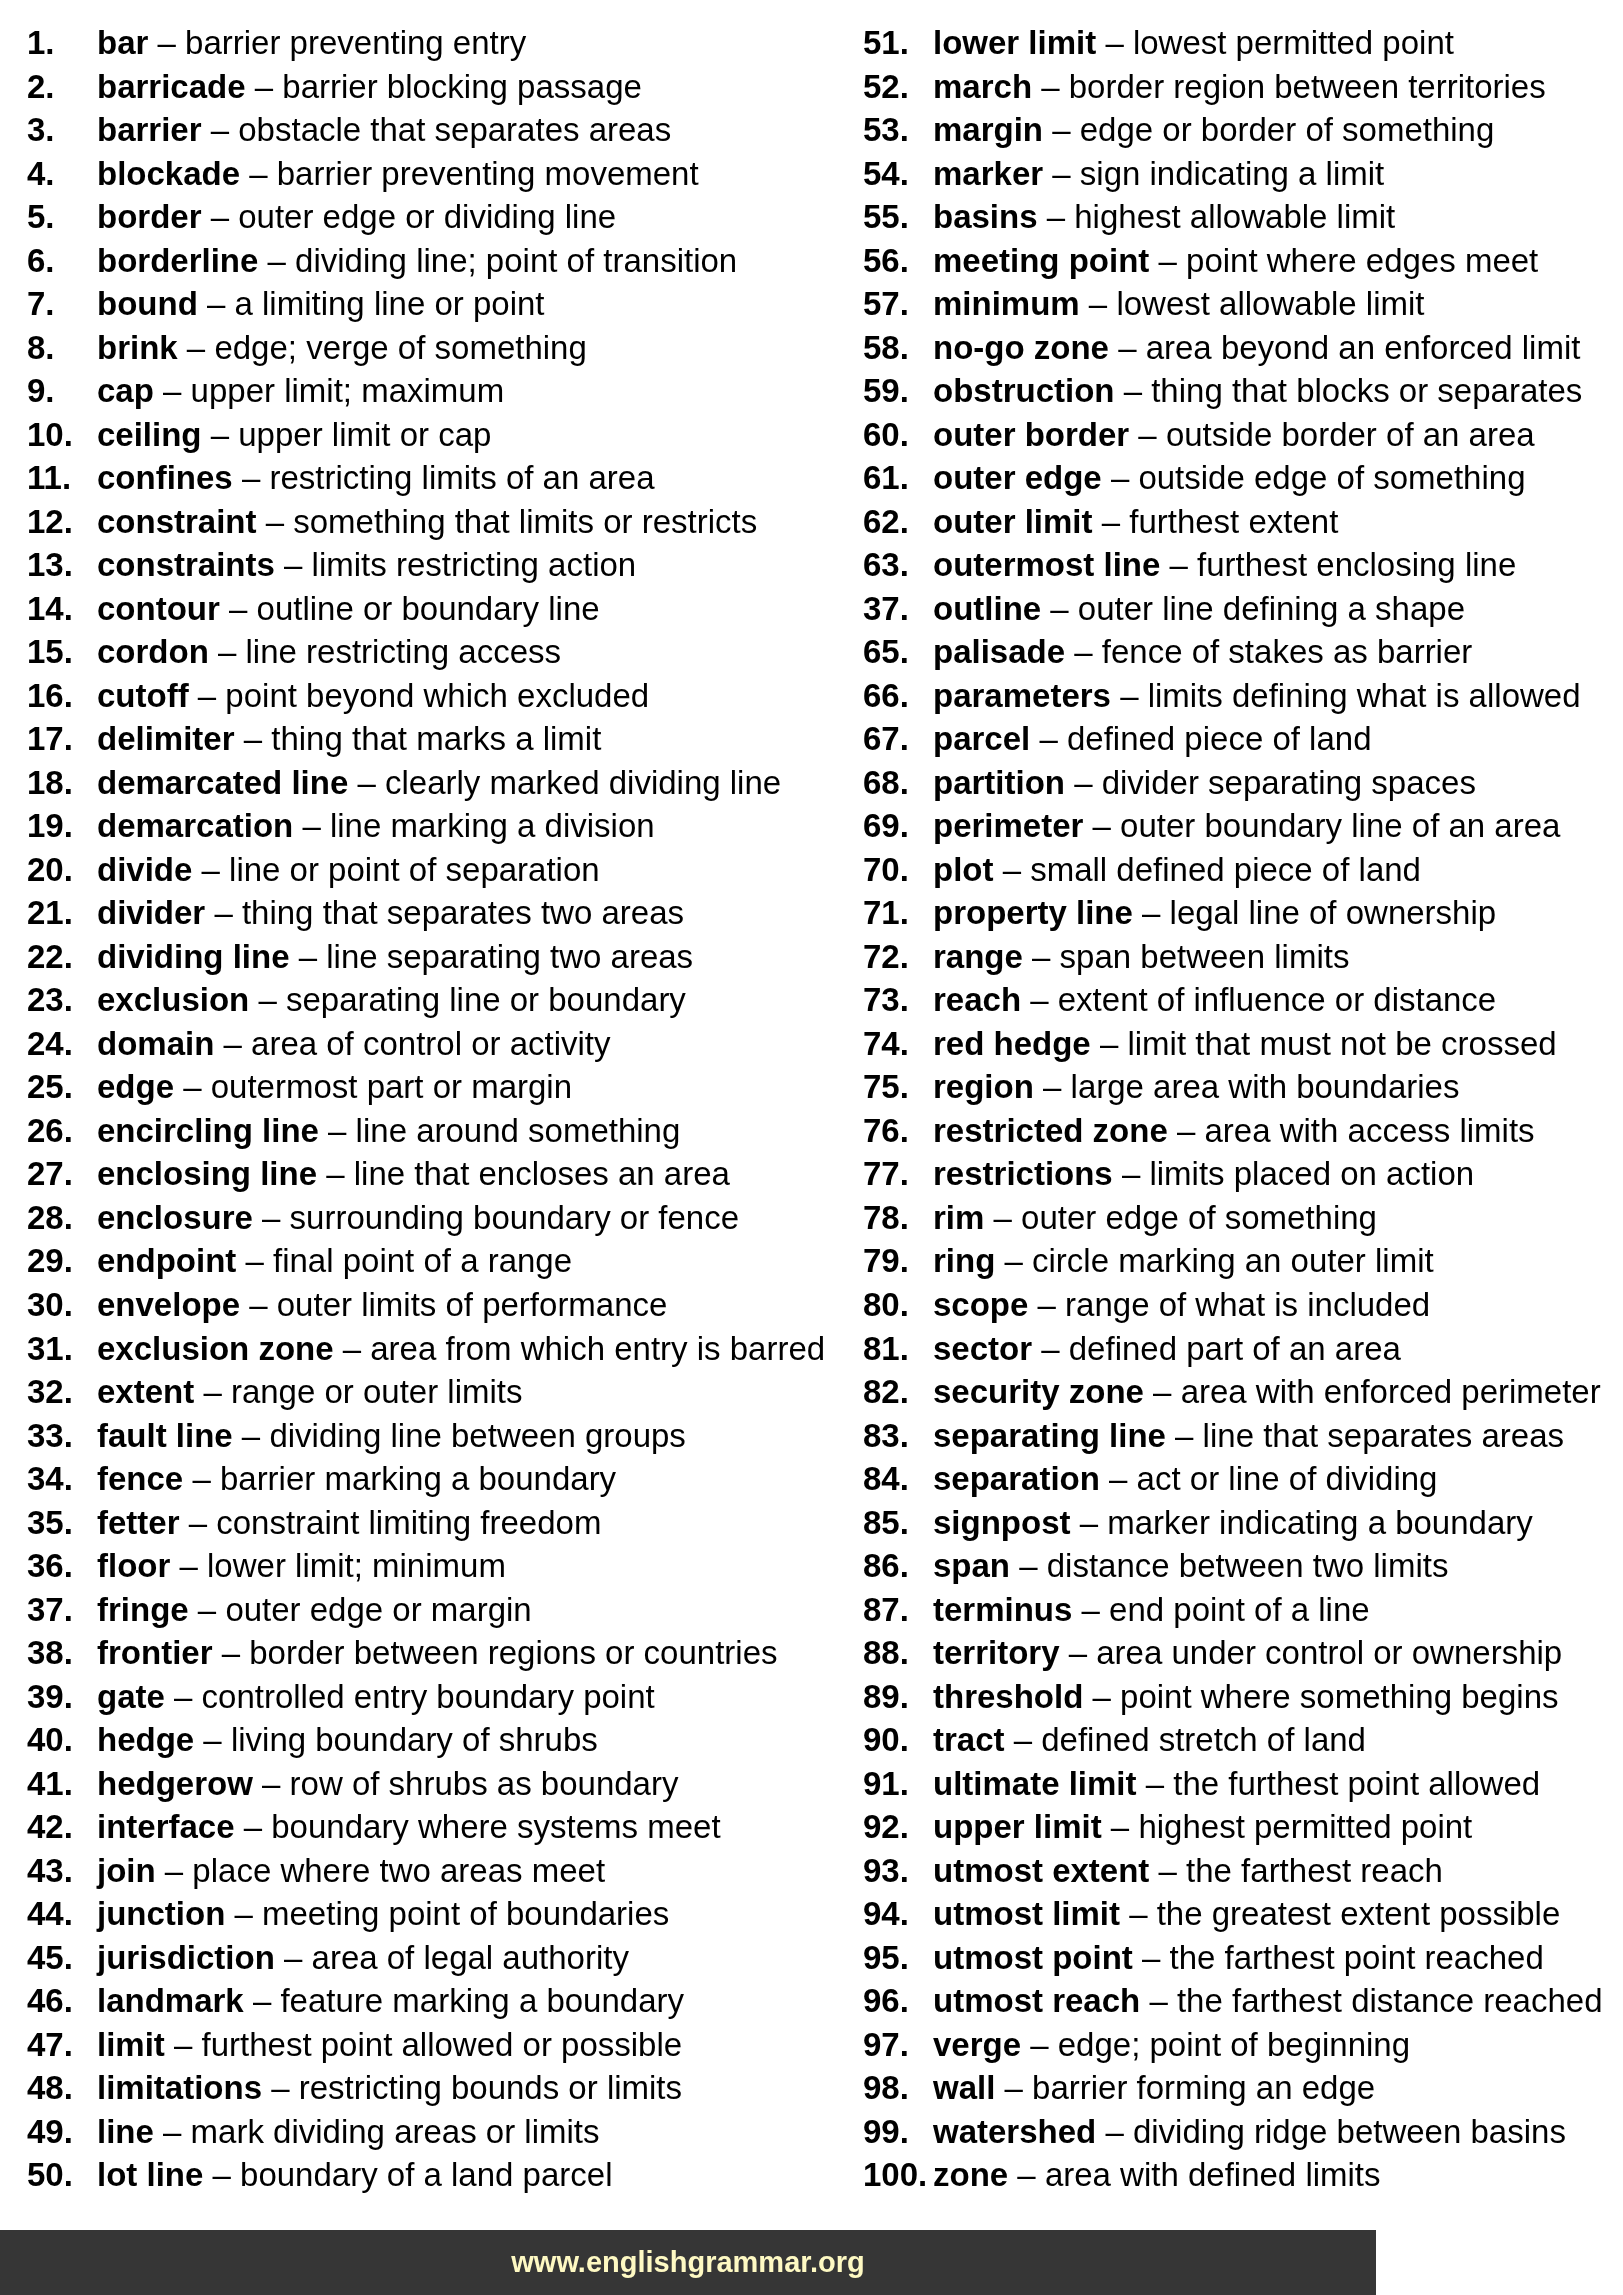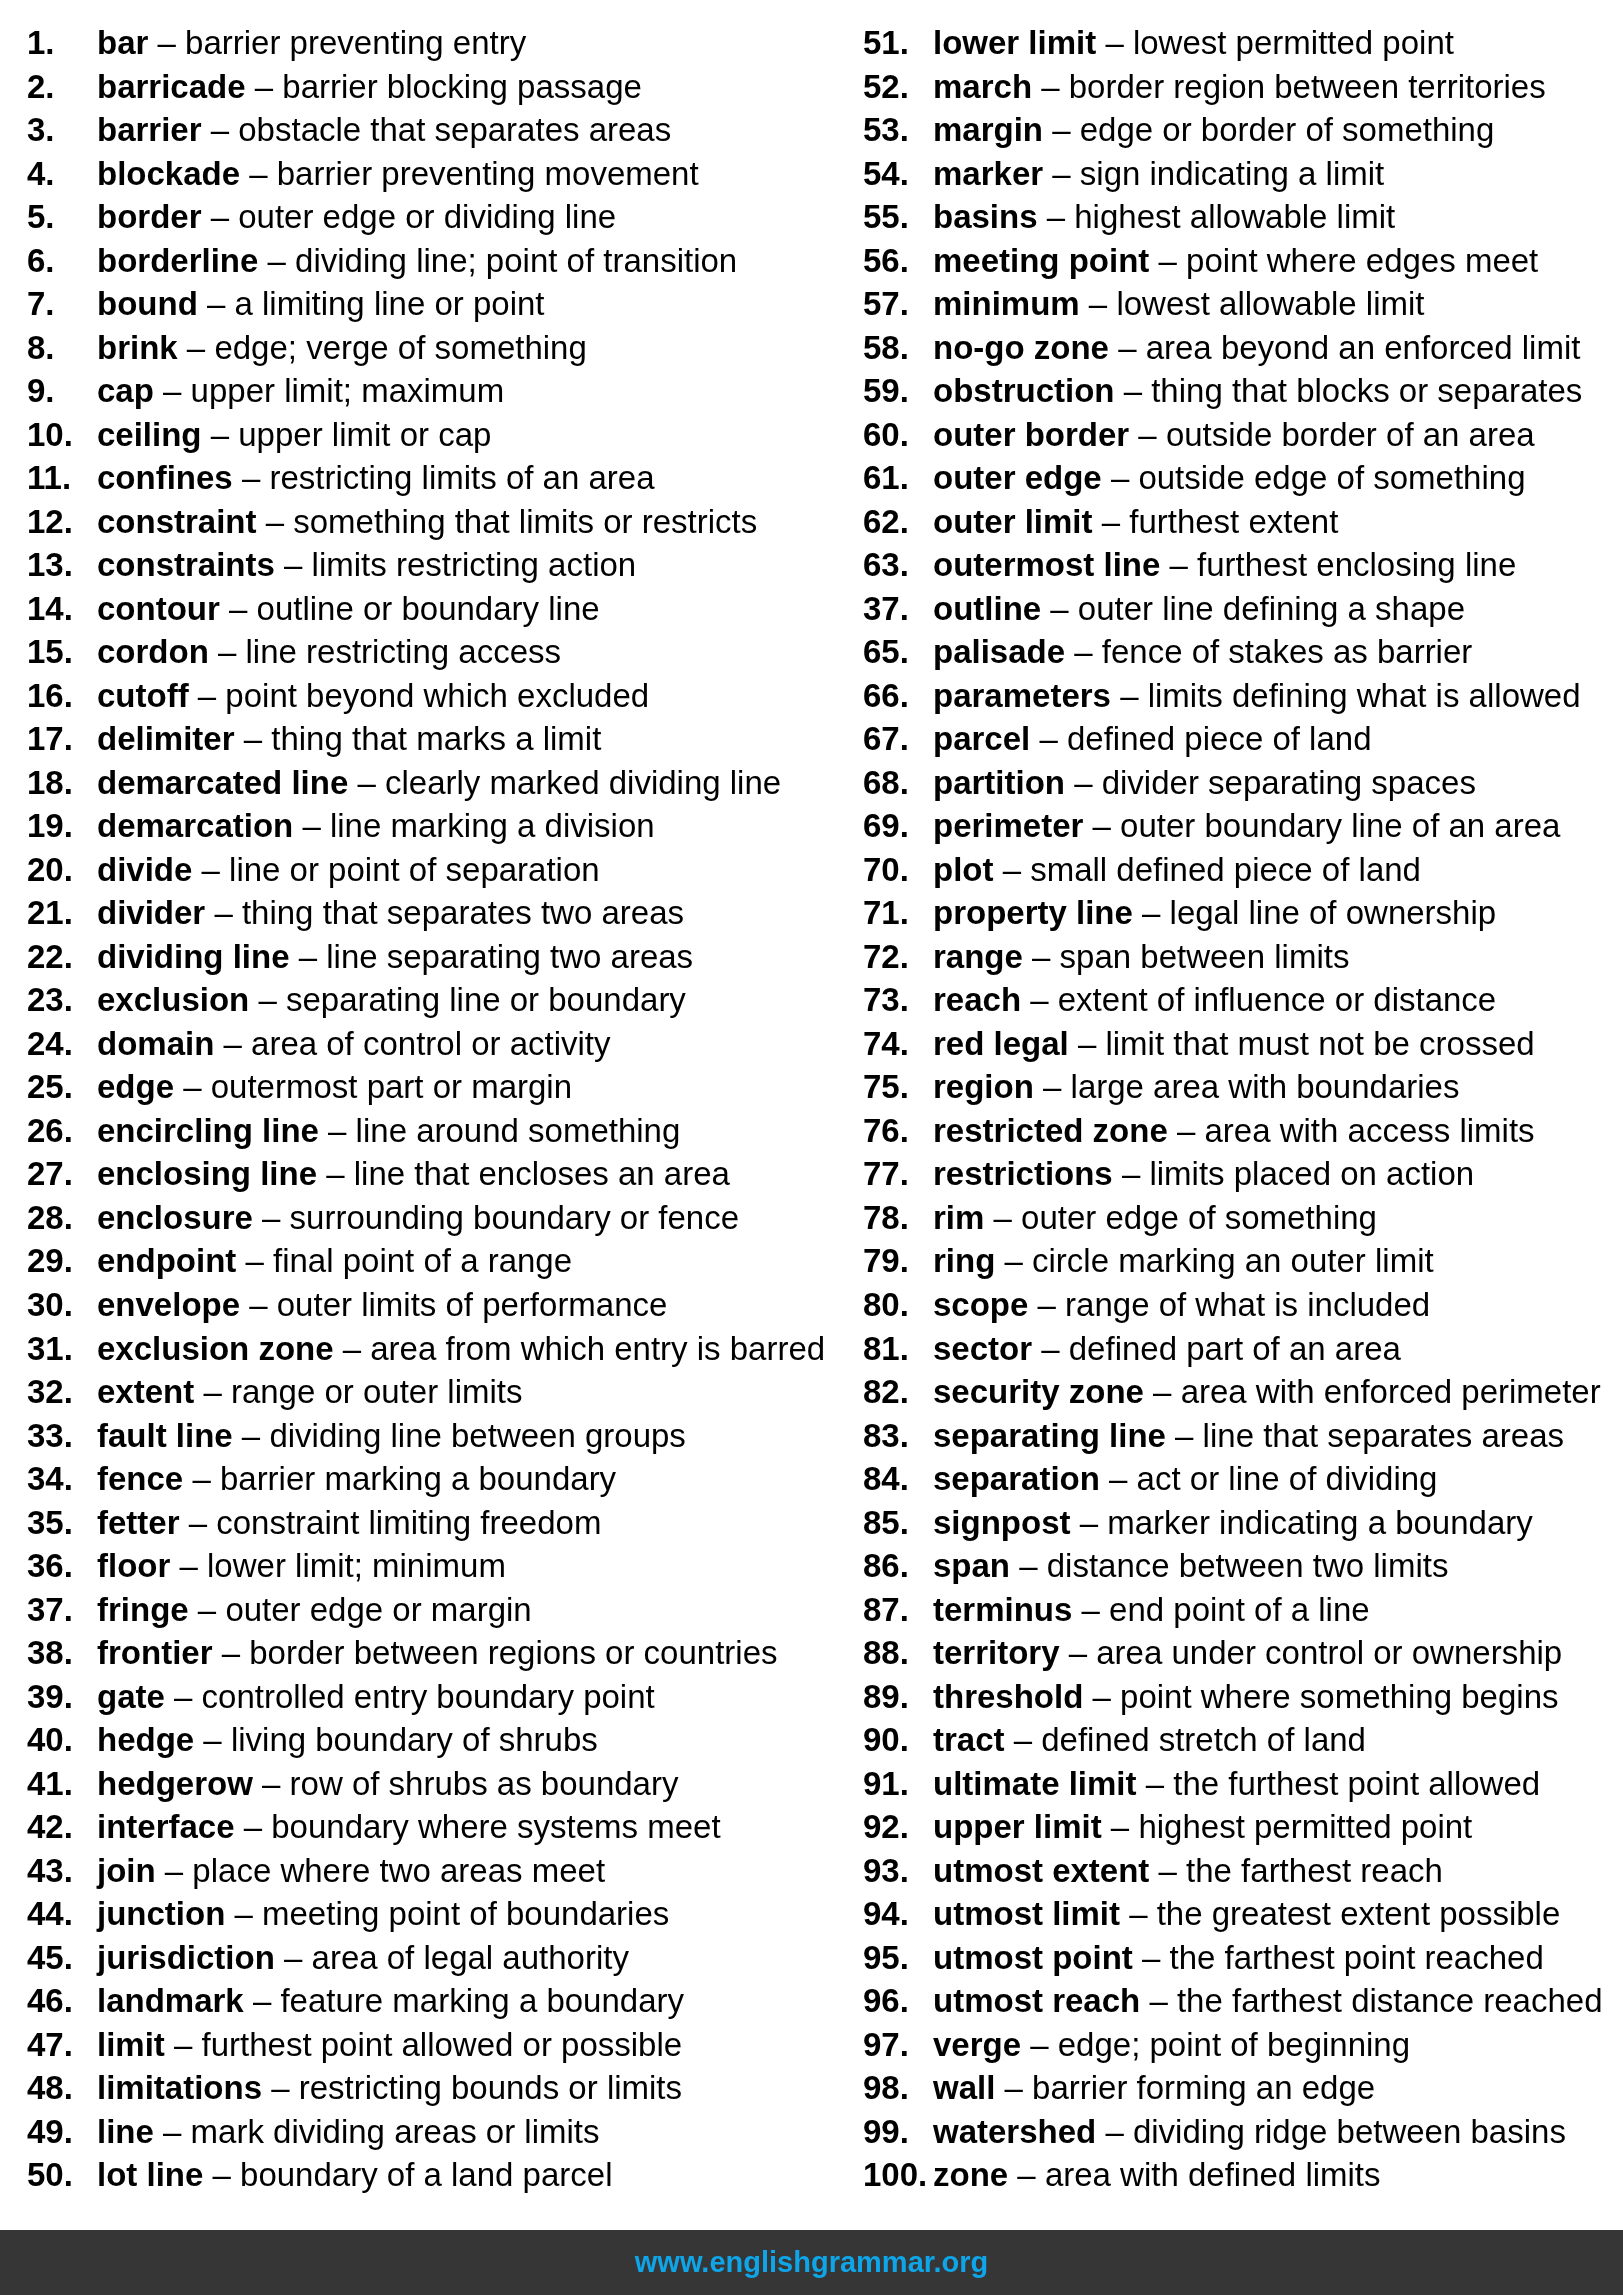--- a/index.html
+++ b/index.html
@@ -44,24 +44,24 @@
     .term {
       font-weight: bold;
     }
     .sep, .def {
       font-weight: normal;
     }
     .footer {
       position: absolute;
       left: 0;
       top: 2230px;
-      width: 1623px;
+      width: 1376px;
       height: 65px;
       background: #363636;
-      color: #0ea5e9;
+      color: #fef9c3;
       text-align: center;
       font-weight: bold;
       font-size: 29px;
       line-height: 65px;
       font-family: "Liberation Sans", sans-serif;
     }
   </style>
 </head>
 <body>
 
@@ -355,21 +355,21 @@
     <div class="entry" style="top: 935px;">
     <span class="num">72.</span>
     <span class="text"><span class="term">range</span> <span class="sep">–</span> <span class="def">span between limits</span></span>
   </div>
     <div class="entry" style="top: 978px;">
     <span class="num">73.</span>
     <span class="text"><span class="term">reach</span> <span class="sep">–</span> <span class="def">extent of influence or distance</span></span>
   </div>
     <div class="entry" style="top: 1022px;">
     <span class="num">74.</span>
-    <span class="text"><span class="term">red legal</span> <span class="sep">–</span> <span class="def">limit that must not be crossed</span></span>
+    <span class="text"><span class="term">red hedge</span> <span class="sep">–</span> <span class="def">limit that must not be crossed</span></span>
   </div>
     <div class="entry" style="top: 1065px;">
     <span class="num">75.</span>
     <span class="text"><span class="term">region</span> <span class="sep">–</span> <span class="def">large area with boundaries</span></span>
   </div>
     <div class="entry" style="top: 1109px;">
     <span class="num">76.</span>
     <span class="text"><span class="term">restricted zone</span> <span class="sep">–</span> <span class="def">area with access limits</span></span>
   </div>
     <div class="entry" style="top: 1152px;">

